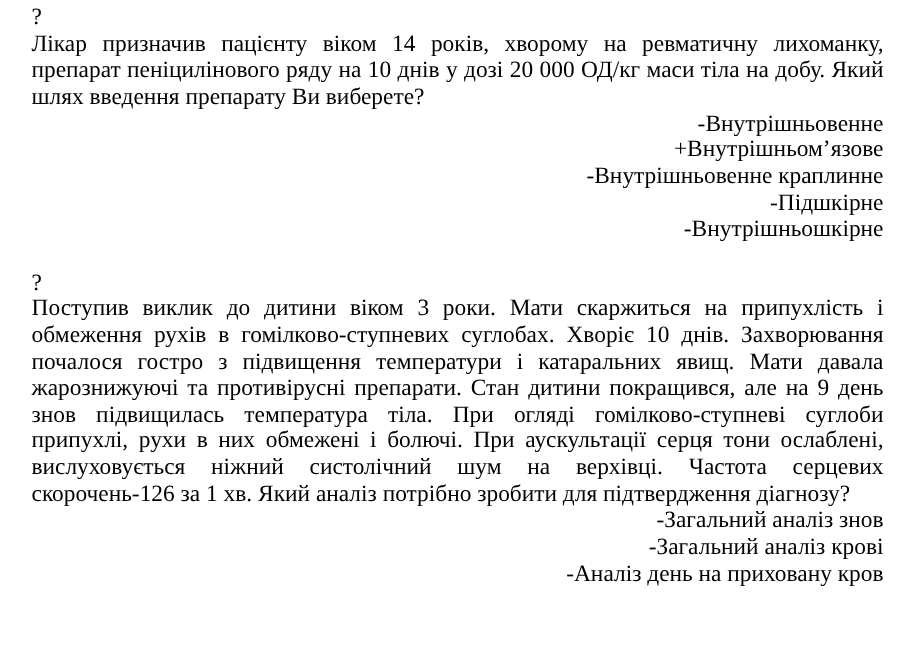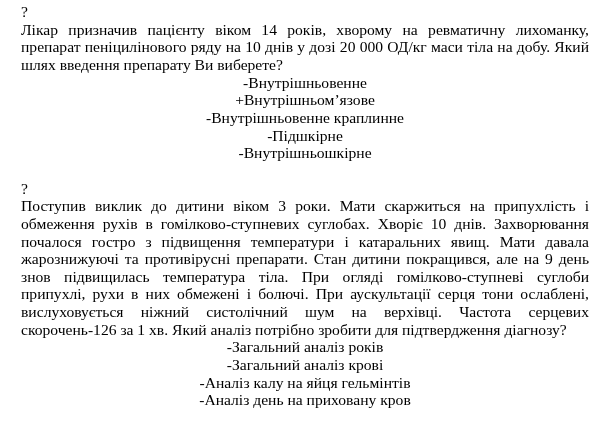--- a/index.html
+++ b/index.html
@@ -25,21 +25,21 @@
   }
   .qmark, .option, .blank {
     display: block;
     white-space: nowrap;
   }
   .blank { height: 17.65px; }
   .stem {
     display: block;
     text-align: justify;
   }
-  .option { text-align: center; }
+  .option { text-align: right; }
 </style>
 </head>
 <body>
 
 <div class="doc">
 
   <div class="question">
     <span class="qmark">?</span>
     <span class="stem">Лікар призначив пацієнту віком 14 років, хворому на ревматичну лихоманку, препарат пеніцилінового ряду  на 10 днів у дозі 20 000 ОД/кг маси тіла на добу. Який шлях введення препарату Ви виберете?</span>
     <span class="option">-Внутрішньовенне</span>
@@ -47,19 +47,18 @@
     <span class="option">-Внутрішньовенне краплинне</span>
     <span class="option">-Підшкірне</span>
     <span class="option">-Внутрішньошкірне</span>
   </div>
 
   <span class="blank"></span>
 
   <div class="question">
     <span class="qmark">?</span>
     <span class="stem">Поступив виклик до дитини віком 3 роки. Мати скаржиться на припухлість і обмеження рухів в гомілково-ступневих суглобах. Хворіє 10 днів. Захворювання почалося гостро з підвищення температури і катаральних явищ. Мати давала жарознижуючі  та противірусні препарати. Стан дитини покращився, але на 9 день знов підвищилась температура тіла. При огляді гомілково-ступневі  суглоби припухлі, рухи в них обмежені і болючі. При аускультації серця тони ослаблені, вислуховується ніжний систолічний шум на верхівці. Частота серцевих скорочень-126 за 1 хв. Який аналіз потрібно зробити для підтвердження діагнозу?</span>
-    <span class="option">-Загальний аналіз років</span>
+    <span class="option">-Загальний аналіз знов</span>
     <span class="option">-Загальний аналіз крові</span>
-    <span class="option">-Аналіз калу на яйця гельмінтів</span>
     <span class="option">-Аналіз день на приховану кров</span>
   </div>
 
 </div>
 
 </body></html>

